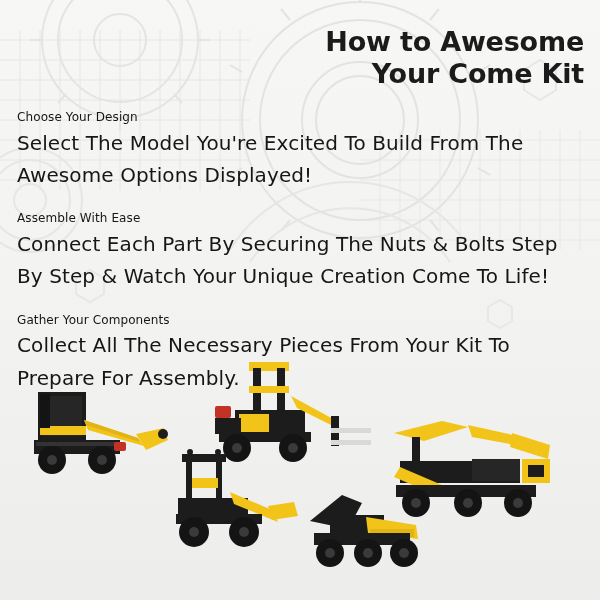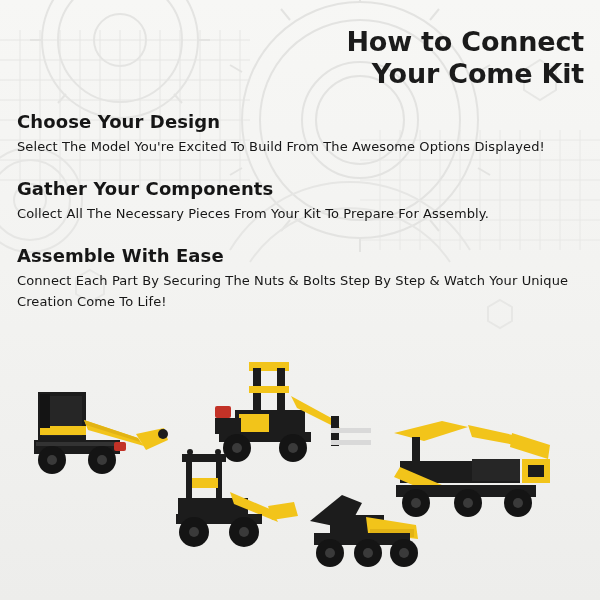--- a/index.html
+++ b/index.html
@@ -54,28 +54,27 @@
   .steps {
     position: absolute;
     top: 108px;
     left: 17px;
     width: 566px;
   }
   .step {
     margin-bottom: 18px;
   }
   .step-title {
-    font-size: 18px;
+    font-size: 12px;
     color: #161616;
     line-height: 1.55;
     letter-spacing: 0.1px;
-    font-weight: bold;
   }
   .step-desc {
-    font-size: 13px;
+    font-size: 20px;
     color: #161616;
     line-height: 1.62;
     letter-spacing: 0.1px;
     max-width: 560px;
   }
 
   
   .models {
     position: absolute;
     left: 0;
@@ -139,39 +138,39 @@
 
       <g fill="none" stroke="#e7e7e5" stroke-width="2">
         <polygon points="540,60 556,70 556,90 540,100 524,90 524,70"></polygon>
         <polygon points="500,300 512,307 512,321 500,328 488,321 488,307"></polygon>
         <polygon points="90,270 104,278 104,294 90,302 76,294 76,278"></polygon>
       </g>
     </svg>
   </div>
 
   <div class="heading">
-    <span>How to Connect</span>
+    <span>How to Awesome</span>
     <span class="line2">Your Come Kit</span>
   </div>
 
   <div class="steps">
 
     <div class="step">
       <div class="step-title">Choose Your Design</div>
       <div class="step-desc">Select The Model You're Excited To Build From The Awesome Options Displayed!</div>
     </div>
 
     <div class="step">
+      <div class="step-title">Assemble With Ease</div>
+      <div class="step-desc">Connect Each Part By Securing The Nuts &amp; Bolts Step By Step &amp; Watch Your Unique Creation Come To Life!</div>
+    </div>
+
+    <div class="step">
       <div class="step-title">Gather Your Components</div>
       <div class="step-desc">Collect All The Necessary Pieces From Your Kit To Prepare For Assembly.</div>
-    </div>
-
-    <div class="step">
-      <div class="step-title">Assemble With Ease</div>
-      <div class="step-desc">Connect Each Part By Securing The Nuts &amp; Bolts Step By Step &amp; Watch Your Unique Creation Come To Life!</div>
     </div>
 
   </div>
 
   <div class="models">
 
     <div class="model" style="left:18px; top:30px;">
       <svg width="160" height="120" viewBox="0 0 160 120">
 
         <rect x="20" y="12" width="48" height="48" fill="#1c1c1c"></rect>

